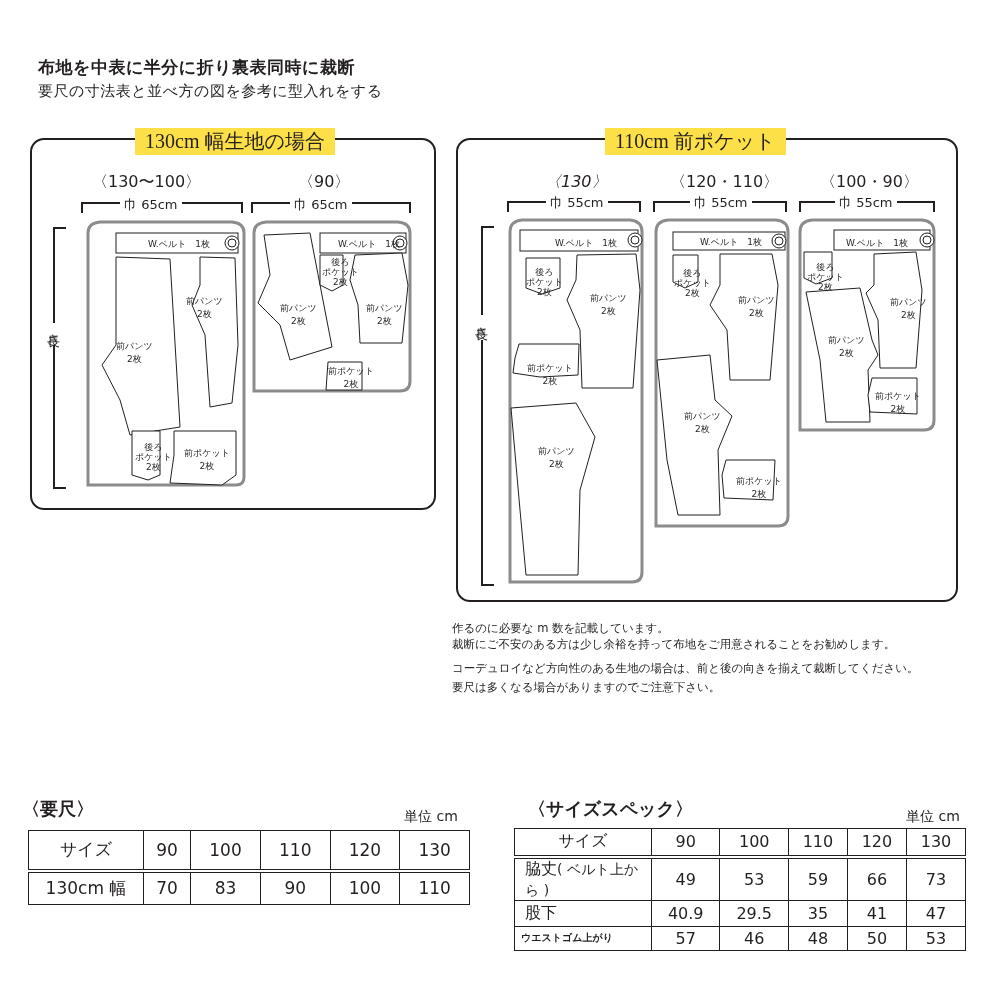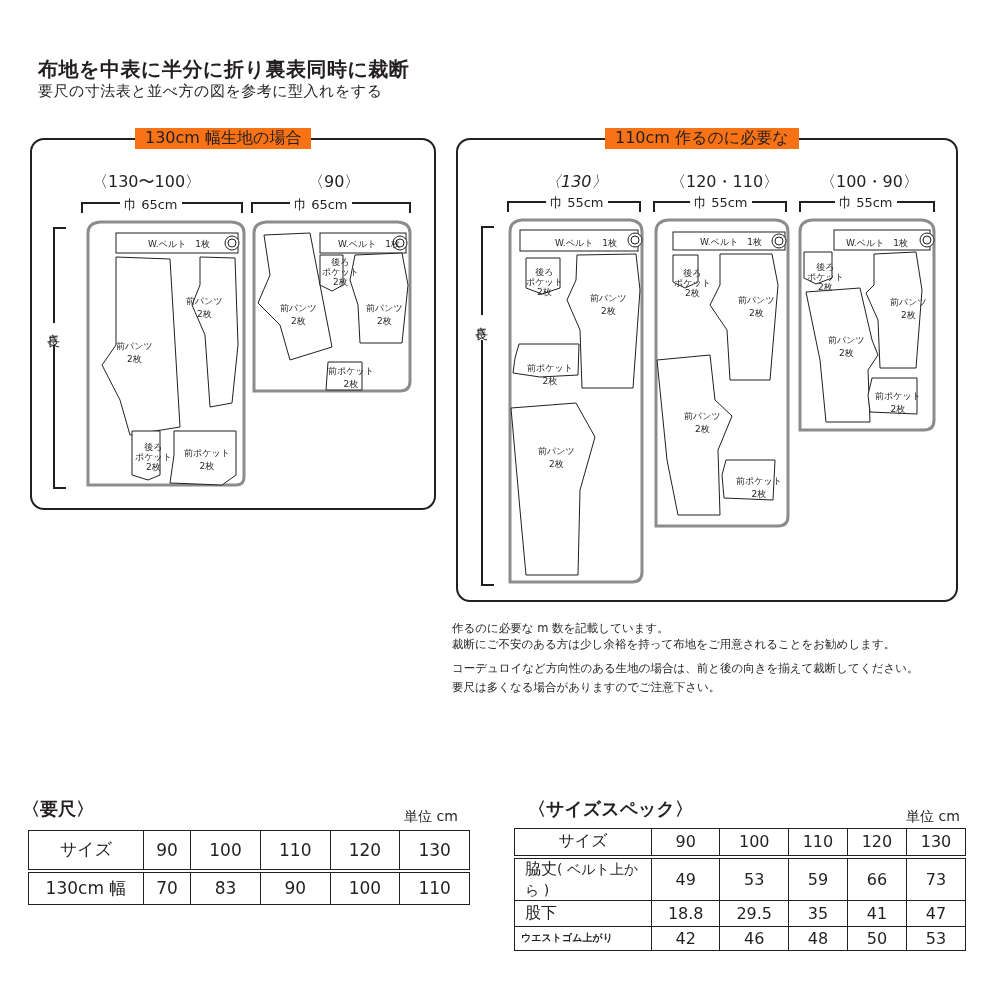--- a/index.html
+++ b/index.html
@@ -1,22 +1,22 @@
 <!DOCTYPE html>
 <html><head>
 <meta charset="utf-8">
 <style>
   html, body { margin: 0; padding: 0; background: #ffffff; }
   body { width: 1000px; height: 1000px; position: relative; overflow: hidden;
          font-family: "DejaVu Sans", "Liberation Sans", sans-serif; color: #231f20; }
   .abs { position: absolute; }
-  .heading1 { left: 38px; top: 56px; font-size: 20px; font-weight: bold; letter-spacing: 0.5px; }
+  .heading1 { left: 38px; top: 56px; font-size: 17px; font-weight: bold; letter-spacing: 0.5px; }
   .heading2 { left: 38px; top: 82px; font-size: 15px; letter-spacing: 0.5px; }
   .panel { border: 2px solid #231f20; border-radius: 14px; }
-  .panel-title { background: #f97316; padding: 0 10px; font-size: 16px; white-space: nowrap; }
+  .panel-title { background: #fde047; padding: 0 10px; font-size: 20px; white-space: nowrap; font-family: Liberation Serif, serif; }
   .size-label { font-size: 16px; white-space: nowrap; }
   .width-label { font-size: 13px; background: #fff; padding: 0 4px; white-space: nowrap; }
   .note { font-size: 11.5px; line-height: 16px; white-space: nowrap; }
   .sec-title { font-size: 18px; font-weight: bold; white-space: nowrap; }
   .unit { font-size: 14px; white-space: nowrap; }
   table.t { border-collapse: collapse; position: absolute; }
   table.t td { border: 1.5px solid #231f20; text-align: center; padding: 0; }
   table.t tr.head td { border-bottom: 4px double #231f20; }
   .t1 td { font-size: 17px; }
   .t2 td { font-size: 16px; }
@@ -25,21 +25,21 @@
 </head>
 <body>
 
 <div class="abs heading1">布地を中表に半分に折り裏表同時に裁断</div>
 <div class="abs heading2">要尺の寸法表と並べ方の図を参考に型入れをする</div>
 
 <div class="abs panel" style="left:30px; top:138px; width:402px; height:368px;"></div>
 <div class="abs panel-title" style="left:135px; top:128px;">130cm 幅生地の場合</div>
 
 <div class="abs size-label" style="left:92px; top:172px;">〈130〜100〉</div>
-<div class="abs size-label" style="left:308px; top:172px;">〈90〉</div>
+<div class="abs size-label" style="left:298px; top:172px;">〈90〉</div>
 
 <svg class="abs" style="left:40px; top:195px;" width="390" height="300" viewBox="0 0 390 300">
 
   <g stroke="#231f20" stroke-width="2" fill="none">
     <polyline points="42,18 42,8 202,8 202,18"></polyline>
     <polyline points="212,18 212,8 370,8 370,18"></polyline>
 
     <polyline points="26,33 14,33 14,128"></polyline>
     <polyline points="14,150 14,293 26,293"></polyline>
   </g>
@@ -87,21 +87,21 @@
 <div class="abs small-label" style="left:135px; top:442px; text-align:center; line-height:10px;"><span>後ろ</span><br><span>ポケット</span><br><span>2枚</span></div>
 <div class="abs small-label" style="left:184px; top:447px; text-align:center;"><span>前ポケット</span><br><span>2枚</span></div>
 
 <div class="abs small-label" style="left:338px; top:238px;">W.ベルト　1枚</div>
 <div class="abs small-label" style="left:322px; top:257px; text-align:center; line-height:10px;"><span>後ろ</span><br><span>ポケット</span><br><span>2枚</span></div>
 <div class="abs small-label" style="left:280px; top:302px; text-align:center;"><span>前パンツ</span><br><span>2枚</span></div>
 <div class="abs small-label" style="left:366px; top:302px; text-align:center;"><span>前パンツ</span><br><span>2枚</span></div>
 <div class="abs small-label" style="left:328px; top:365px; text-align:center;"><span>前ポケット</span><br><span>2枚</span></div>
 
 <div class="abs panel" style="left:456px; top:138px; width:498px; height:460px;"></div>
-<div class="abs panel-title" style="left:605px; top:128px;">110cm 作るのに必要な</div>
+<div class="abs panel-title" style="left:605px; top:128px;">110cm 前ポケット</div>
 
 <div class="abs size-label" style="left:545px; top:172px;font-style:italic;">〈130〉</div>
 <div class="abs size-label" style="left:670px; top:172px;">〈120・110〉</div>
 <div class="abs size-label" style="left:820px; top:172px;">〈100・90〉</div>
 
 <svg class="abs" style="left:470px; top:190px;" width="480" height="400" viewBox="0 0 480 400">
   <g stroke="#231f20" stroke-width="2" fill="none">
     <polyline points="38,22 38,12 170,12 170,22"></polyline>
     <polyline points="184,22 184,12 316,12 316,22"></polyline>
     <polyline points="330,22 330,12 464,12 464,22"></polyline>
@@ -224,28 +224,28 @@
   <tr style="height:28px;">
     <td style="text-align:left; padding-left:10px;"><span>脇丈</span><span style="font-size:14px;">( ベルト上から )</span></td>
     <td>49</td>
     <td>53</td>
     <td>59</td>
     <td>66</td>
     <td>73</td>
   </tr>
   <tr style="height:26px;">
     <td style="text-align:left; padding-left:10px;">股下</td>
-    <td>18.8</td>
+    <td>40.9</td>
     <td>29.5</td>
     <td>35</td>
     <td>41</td>
     <td>47</td>
   </tr>
   <tr style="height:24px;">
     <td style="text-align:left; padding-left:6px; font-size:10px; font-weight:bold;">ウエストゴム上がり</td>
-    <td>42</td>
+    <td>57</td>
     <td>46</td>
     <td>48</td>
     <td>50</td>
     <td>53</td>
   </tr>
 </tbody>
   </table>
 
 </body></html>

